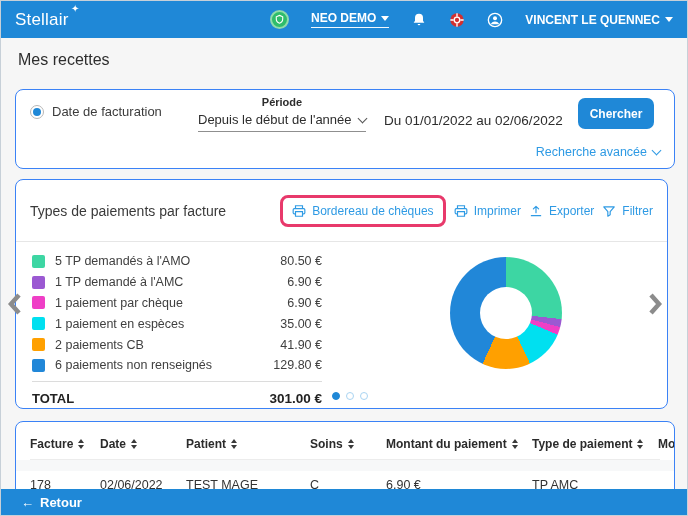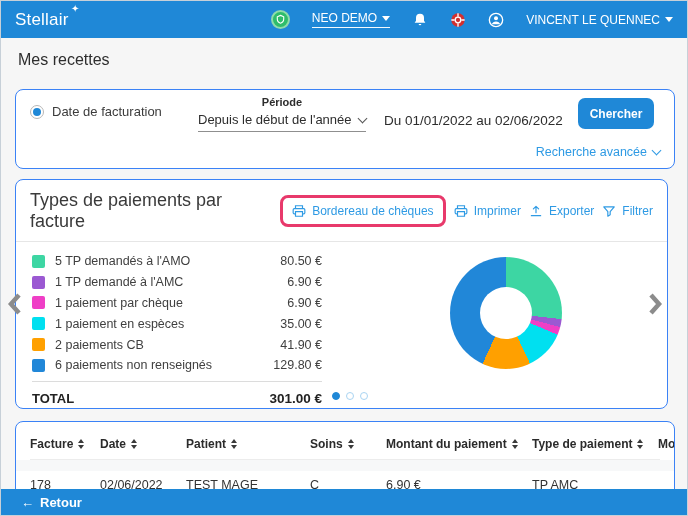--- a/index.html
+++ b/index.html
@@ -6,21 +6,21 @@
   body { font-family:"Liberation Sans", sans-serif; background:#888; display:flex; justify-content:center; }
   .screen{
     position:relative; width:688px; height:516px; background:#f6f6f6;
     border:1px solid #c7d0d8; overflow:hidden; font-family:"Liberation Sans", sans-serif;
   }
   
   .topbar{ position:absolute; top:0; left:0; right:0; height:37px; background:#1f88d7;
     display:flex; align-items:center; padding:0 14px; color:#fff; }
   .logo{ position:relative; font-size:17px; letter-spacing:.2px; color:#fff; }
   .logo .spark{ position:absolute; top:-7px; right:-11px; font-size:10px; }
-  .top-right{ margin-left:auto; display:flex; align-items:center; gap:22px; font-size:12px; font-weight:normal; }
+  .top-right{ margin-left:auto; display:flex; align-items:center; gap:22px; font-size:12px; font-weight:bold; }
   .org-badge{ width:19px; height:19px; border-radius:50%; background:#2ebd6b; border:2px solid #8fdcab;
     display:flex; align-items:center; justify-content:center; }
   .org-name{ display:flex; align-items:center; gap:5px; border-bottom:1px solid rgba(255,255,255,.95);
     padding-bottom:2px; cursor:pointer; }
   .caret-down{ width:0; height:0; border-left:4px solid transparent; border-right:4px solid transparent;
     border-top:5px solid #fff; display:inline-block; }
   .tb-icon{ display:flex; align-items:center; justify-content:center; cursor:pointer; }
   .user-name{ display:flex; align-items:center; gap:5px; cursor:pointer; }
   
   .page-title{ position:absolute; left:17px; top:50px; font-size:16px; color:#2d2d2d; }
@@ -41,21 +41,21 @@
   .date-range{ position:absolute; left:368px; top:23px; font-size:13.5px; color:#2d2d2d; }
   .btn-search{ position:absolute; left:562px; top:8px; width:76px; height:31px; background:#1f88d7;
     color:#fff; font-weight:bold; font-size:12px; border:none; border-radius:7px; cursor:pointer;
     font-family:"Liberation Sans",sans-serif; }
   .adv-link{ position:absolute; right:14px; bottom:9px; display:flex; align-items:center; gap:6px;
     color:#2e9ae4; font-size:12.5px; cursor:pointer; }
   .adv-link .chev{ border-color:#2e9ae4; }
   
   .chart-card{ position:absolute; left:14px; top:178px; width:653px; height:230px; }
   .cc-head{ height:62px; display:flex; align-items:center; padding:0 14px; border-bottom:1px solid #e6e6e6; }
-  .cc-title{ font-size:18px; color:#3a3a3a; }
+  .cc-title{ font-size:14px; color:#3a3a3a; }
   .cc-actions{ margin-left:auto; display:flex; align-items:center; gap:8px; }
   .action{ display:flex; align-items:center; gap:6px; color:#2e9ae4; font-size:12px; cursor:pointer; white-space:nowrap; }
   .hl-box{ border:3px solid #e8396b; border-radius:8px; padding:6px 9px; }
   .cc-body{ position:relative; height:166px; }
   .legend{ position:absolute; left:16px; top:9px; width:290px; }
   .legend-row{ display:flex; align-items:center; height:20.8px; }
   .swatch{ width:13px; height:13px; border-radius:2px; margin-right:10px; flex:none; }
   .legend-label{ font-size:12.5px; color:#404040; flex:1; }
   .legend-value{ font-size:12.5px; color:#404040; text-align:right; white-space:nowrap; }
   .total-row{ display:flex; margin-top:5px; border-top:1px solid #dcdcdc; padding-top:9px; }

